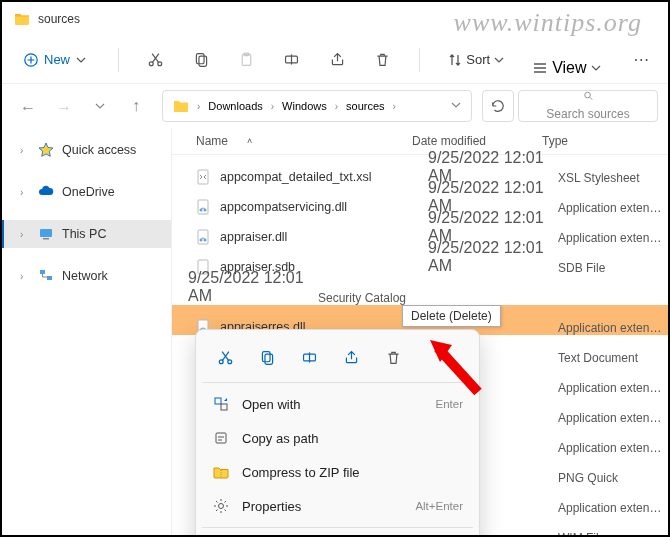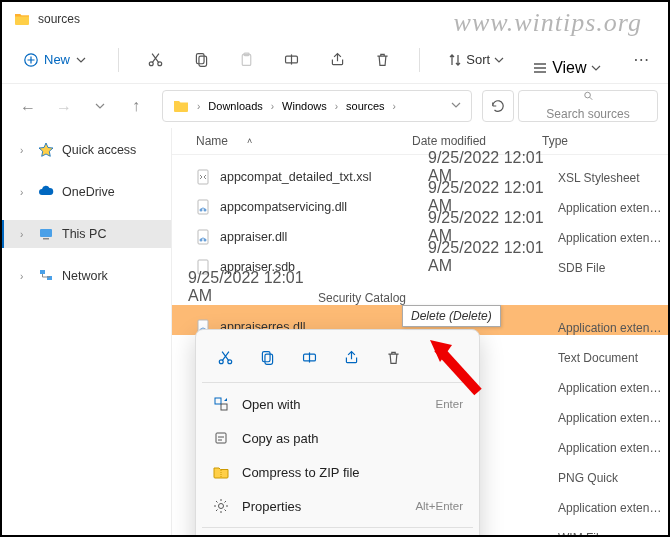--- a/index.html
+++ b/index.html
@@ -38,21 +38,21 @@
 .row .cell-date { width: 130px; color: #555; font-size: 16px; margin-left: 16px; }
 .row .cell-type { flex: 1; color: #555; font-size: 12px; white-space: nowrap; overflow: hidden; text-overflow: ellipsis; }
 .file-icon { width: 16px; height: 16px; flex-shrink: 0; }
 .ctx-menu { position: absolute; left: 193px; top: 327px; width: 285px; background: #f9f9f9; border: 1px solid #ddd; border-radius: 8px; box-shadow: 0 8px 24px rgba(0,0,0,0.18); padding: 6px; z-index: 50; }
 .ctx-iconrow { display: flex; gap: 4px; padding: 4px; }
 .ctx-iconrow .ctx-ic { width: 38px; height: 34px; display: flex; align-items: center; justify-content: center; border-radius: 4px; color: #0067c0; cursor: pointer; }
 .ctx-sep { height: 1px; background: #e0e0e0; margin: 4px 0; }
 .ctx-item { display: flex; align-items: center; gap: 12px; padding: 8px 10px; font-size: 13px; color: #222; cursor: pointer; border-radius: 4px; }
 .ctx-item .ctx-icon { width: 18px; height: 18px; display: flex; align-items: center; justify-content: center; color: #555; }
 .ctx-item .ctx-short { margin-left: auto; font-size: 11.5px; color: #888; }
-.tooltip { position: absolute; left: 400px; top: 303px; background: #fff; border: 1px solid #aaa; padding: 3px 8px; font-size: 12px; color: #333; z-index: 60; box-shadow: 1px 1px 3px rgba(0,0,0,0.15); font-style: italic; }
+.tooltip { position: absolute; left: 400px; top: 303px; background: #fff; border: 1px solid #aaa; padding: 3px 8px; font-size: 12px; color: #333; z-index: 60; box-shadow: 1px 1px 3px rgba(0,0,0,0.15); }
 .watermark { position: absolute; top: 6px; right: 26px; font-size: 26px; font-style: italic; letter-spacing: 1px; color: rgba(120,120,120,0.55); font-family: Georgia, serif; z-index: 100; pointer-events: none; text-shadow: 1px 1px 2px rgba(255,255,255,0.7); }
 .red-arrow { position: absolute; left: 428px; top: 338px; z-index: 70; pointer-events: none; }
 .sort-caret { font-size: 9px; margin-left: 2px; }
 </style>
 </head>
 <body>
 
 <div class="titlebar">
   <span class="folder-tab-icon">
     <svg viewBox="0 0 16 16">

